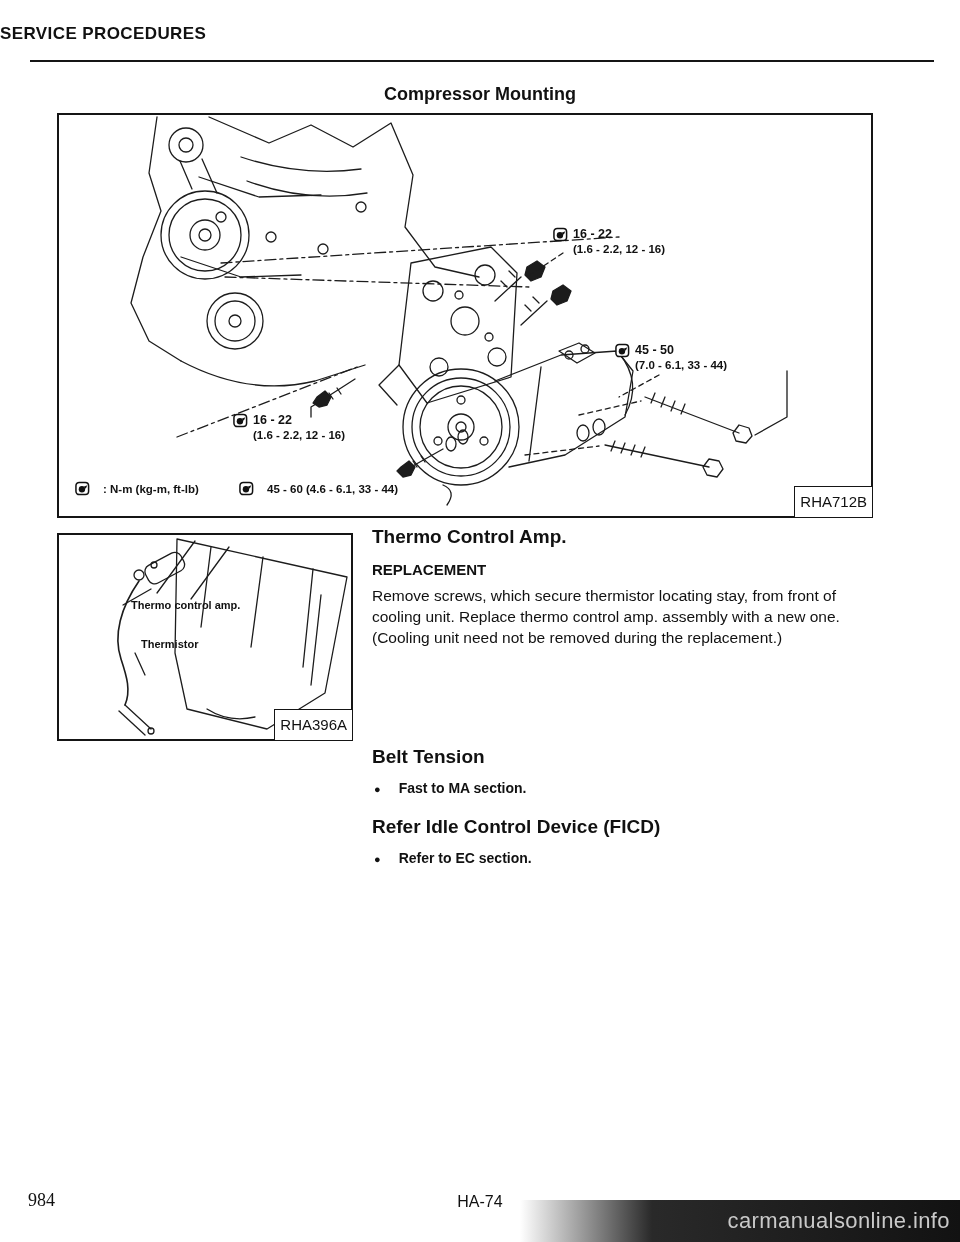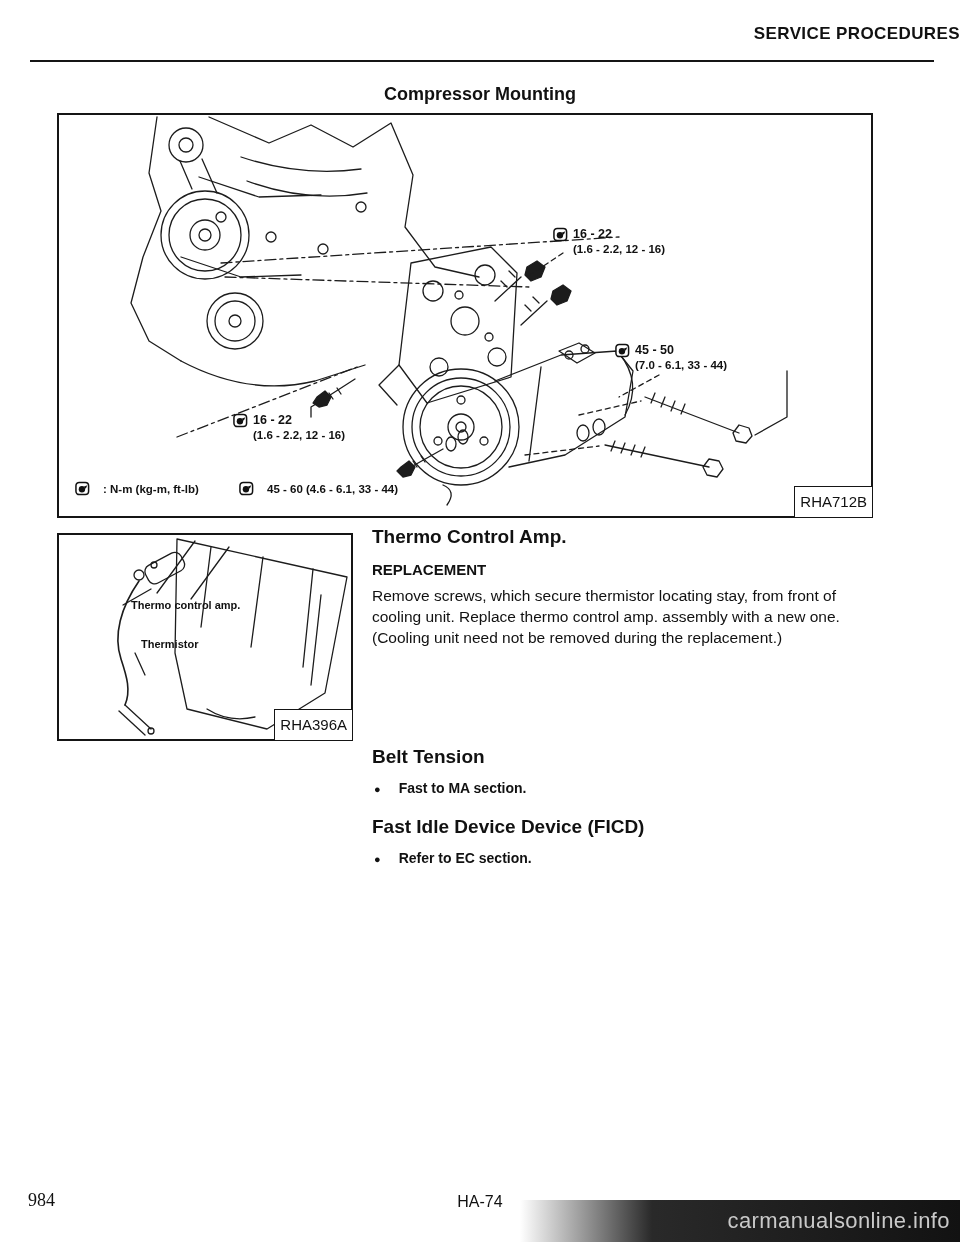--- a/index.html
+++ b/index.html
@@ -4,21 +4,21 @@
 <style>
   html, body { margin:0; padding:0; background:#ffffff; overflow:hidden; }
   body {
     width:960px; height:1242px; position:relative;
     font-family:"Liberation Sans", sans-serif; color:#111;
   }
 
   
   .page-header {
     position:absolute; top:24px; left:0; width:100%;
-    text-align:right; font-size:17px; font-weight:bold; letter-spacing:.4px;
+    text-align:left; font-size:17px; font-weight:bold; letter-spacing:.4px;
   }
   .header-rule {
     position:absolute; top:60px; left:30px; right:26px;
     border-top:2px solid #151515;
   }
   .figure-title {
     position:absolute; top:84px; left:0; width:100%;
     text-align:center; font-size:18px; font-weight:bold;
   }
 
@@ -303,21 +303,21 @@
   <div class="sec-title" style="top:526px;">Thermo Control Amp.</div>
   <div class="sec-sub">REPLACEMENT</div>
   <div class="sec-body">Remove screws, which secure thermistor locating stay, from front of cooling unit. Replace thermo control amp. assembly with a new one. (Cooling unit need not be removed during the replacement.)</div>
 
   <div class="sec-title" style="top:746px;">Belt Tension</div>
   <div class="bullet-row" style="top:780px;">
     <span class="mark">●</span>
     <span>Fast to MA section.</span>
   </div>
 
-  <div class="sec-title" style="top:816px;">Fast Idle Device Device (FICD)</div>
+  <div class="sec-title" style="top:816px;">Refer Idle Control Device (FICD)</div>
   <div class="bullet-row" style="top:850px;">
     <span class="mark">●</span>
     <span>Refer to EC section.</span>
   </div>
 
   <div class="page-number">984</div>
   <div class="page-code">HA-74</div>
   <div class="watermark">
     <span>carmanualsonline.info</span>
   </div>

